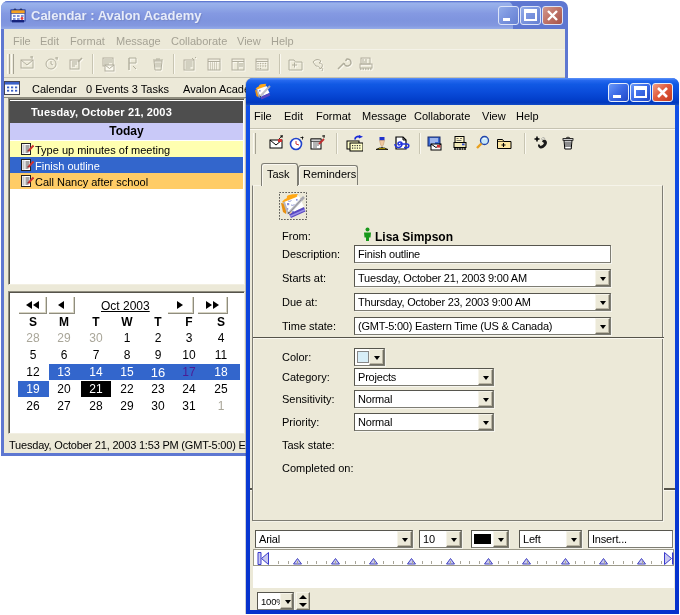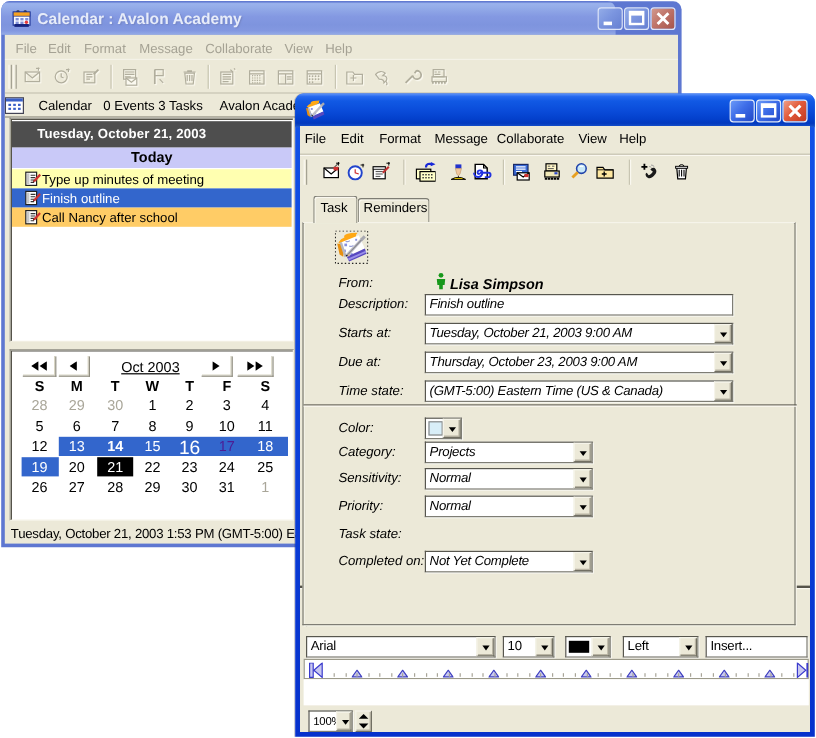--- a/index.html
+++ b/index.html
@@ -265,23 +265,23 @@
 <span class="a" style="left:198px;top:39px;width:28px;text-align:center;font-size:12px;color:#000;">4</span>
 <span class="a" style="left:10px;top:56px;width:28px;text-align:center;font-size:12px;color:#000;">5</span>
 <span class="a" style="left:41px;top:56px;width:28px;text-align:center;font-size:12px;color:#000;">6</span>
 <span class="a" style="left:73px;top:56px;width:28px;text-align:center;font-size:12px;color:#000;">7</span>
 <span class="a" style="left:104px;top:56px;width:28px;text-align:center;font-size:12px;color:#000;">8</span>
 <span class="a" style="left:135px;top:56px;width:28px;text-align:center;font-size:12px;color:#000;">9</span>
 <span class="a" style="left:166px;top:56px;width:28px;text-align:center;font-size:12px;color:#000;">10</span>
 <span class="a" style="left:198px;top:56px;width:28px;text-align:center;font-size:12px;color:#000;">11</span>
 <span class="a" style="left:10px;top:73px;width:28px;text-align:center;font-size:12px;color:#000;">12</span>
 <span class="a" style="left:41px;top:73px;width:28px;text-align:center;font-size:12px;color:#fff;">13</span>
-<span class="a" style="left:73px;top:73px;width:28px;text-align:center;font-size:12px;color:#fff;font-weight:bold;">14</span>
+<span class="a" style="left:73px;top:73px;width:28px;text-align:center;font-size:12px;color:#fff;">14</span>
 <span class="a" style="left:104px;top:73px;width:28px;text-align:center;font-size:12px;color:#fff;">15</span>
-<span class="a" style="left:135px;top:73px;width:28px;text-align:center;font-size:16px;color:#fff;">16</span>
+<span class="a" style="left:135px;top:73px;width:28px;text-align:center;font-size:13px;color:#fff;">16</span>
 <span class="a" style="left:166px;top:73px;width:28px;text-align:center;font-size:12px;color:#4c1d95;">17</span>
 <span class="a" style="left:198px;top:73px;width:28px;text-align:center;font-size:12px;color:#fff;">18</span>
 <span class="a" style="left:10px;top:90px;width:28px;text-align:center;font-size:12px;color:#fff;">19</span>
 <span class="a" style="left:41px;top:90px;width:28px;text-align:center;font-size:12px;color:#000;">20</span>
 <span class="a" style="left:73px;top:90px;width:28px;text-align:center;font-size:12px;color:#fff;">21</span>
 <span class="a" style="left:104px;top:90px;width:28px;text-align:center;font-size:12px;color:#000;">22</span>
 <span class="a" style="left:135px;top:90px;width:28px;text-align:center;font-size:12px;color:#000;">23</span>
 <span class="a" style="left:166px;top:90px;width:28px;text-align:center;font-size:12px;color:#000;">24</span>
 <span class="a" style="left:198px;top:90px;width:28px;text-align:center;font-size:12px;color:#000;">25</span>
 <span class="a" style="left:10px;top:107px;width:28px;text-align:center;font-size:12px;color:#000;">26</span>
@@ -419,21 +419,21 @@
           <path d="M6 6.5 v5.5 M8 6.5 v5.5 M10 6.5 v5.5" stroke="#000" stroke-width="0.9"></path>
         </svg>
 <div class="tsep" style="left:86px;top:4px;height:21px;"></div>
 <div class="tsep" style="left:169px;top:4px;height:21px;"></div>
 <div class="tsep" style="left:274px;top:4px;height:21px;"></div>
 </div>
 <div class="a" style="left:11px;top:58px;width:37px;height:23px;background:#ECE9D8;border:1px solid #7E7D74;border-bottom:none;border-radius:3px 3px 0 0;box-shadow:inset 1px 1px 0 #FAF8F0;z-index:3;"></div>
 <span class="lbl" style="left:17px;top:63px;z-index:4;">Task</span>
 <div class="a" style="left:48px;top:60px;width:60px;height:21px;background:#ECE9D8;border:1px solid #7E7D74;border-bottom:none;border-radius:3px 3px 0 0;box-shadow:inset 1px 1px 0 #FAF8F0;"></div>
 <span class="lbl" style="left:53px;top:63px;">Reminders</span>
-<div class="a" style="left:2px;top:80px;width:411px;height:336px;background:#ECE9D8;border:1px solid #7E7D74;border-top:1px solid #F6F4EA;box-shadow:inset 1px 0 0 #F6F4EA, 1px 1px 0 #F6F4EA;z-index:2;font-style:italic;">
+<div class="a" style="left:2px;top:80px;width:411px;height:336px;background:#ECE9D8;border:1px solid #7E7D74;border-top:1px solid #F6F4EA;box-shadow:inset 1px 0 0 #F6F4EA, 1px 1px 0 #F6F4EA;z-index:2;">
 <svg class="a" style="left:26px;top:6px;" width="28" height="28" viewBox="0 0 28 28">
 <rect x="0.5" y="0.5" width="27" height="27" fill="none" stroke="#222" stroke-width="1" stroke-dasharray="1.2 1.8"></rect>
 <path d="M3 10 q2 -3 5 -4 q-1 -2 2 -3 q3 -1 9 -1 q-2 2 -1 3 l-11 8 z" fill="#FFA816"></path>
 <path d="M2 11 l2 9 l3 2 l1 -10 z" fill="#E89010"></path>
 <polygon points="5,10 20,4 25,15 10,22" fill="#fff"></polygon>
 <g fill="#8890E0">
             <rect x="8" y="11" width="2.2" height="2.2"></rect>
             <rect x="7" y="16" width="2.2" height="2.2"></rect>
             <rect x="13" y="19" width="2" height="2"></rect>
             <rect x="17" y="7" width="1.6" height="1.6"></rect>
@@ -489,24 +489,20 @@
           <span class="txt">Normal</span>
           <div class="cbtn2"></div>
         </div>
 <span class="lbl" style="left:29px;top:230px;">Priority:</span>
         <div class="combo" style="left:101px;top:227px;width:140px;">
           <span class="txt">Normal</span>
           <div class="cbtn2"></div>
         </div>
 <span class="lbl" style="left:29px;top:253px;">Task state:</span>
 <span class="lbl" style="left:29px;top:276px;">Completed on:</span>
-        <div class="combo" style="left:101px;top:273px;width:140px;">
-          <span class="txt">Not Yet Complete</span>
-          <div class="cbtn2"></div>
-        </div>
 </div>
 <div class="a" style="left:0;top:383px;width:425px;height:3px;border-top:2px solid #55534A;border-bottom:1px solid #FAF8F0;"></div>
 <div class="a" style="left:0;top:386px;width:425px;height:33px;">
 <div class="grip" style="left:3px;top:9px;height:22px;"></div>
 <svg class="a" style="left:16px;top:11px;" width="17" height="18" viewBox="0 0 17 18">
           <path d="M3 9 a5 5 0 1 0 2 -4 l-2 1 z" fill="none" stroke="#B1AE9D" stroke-width="1.8"></path>
           <path d="M2 3 l1 4 l4 -1" fill="#B1AE9D"></path>
         </svg>
 <svg class="a" style="left:37px;top:11px;" width="17" height="18" viewBox="0 0 17 18">
           <path d="M14 9 a5 5 0 1 1 -2 -4 l2 1 z" fill="none" stroke="#B1AE9D" stroke-width="1.8"></path>

